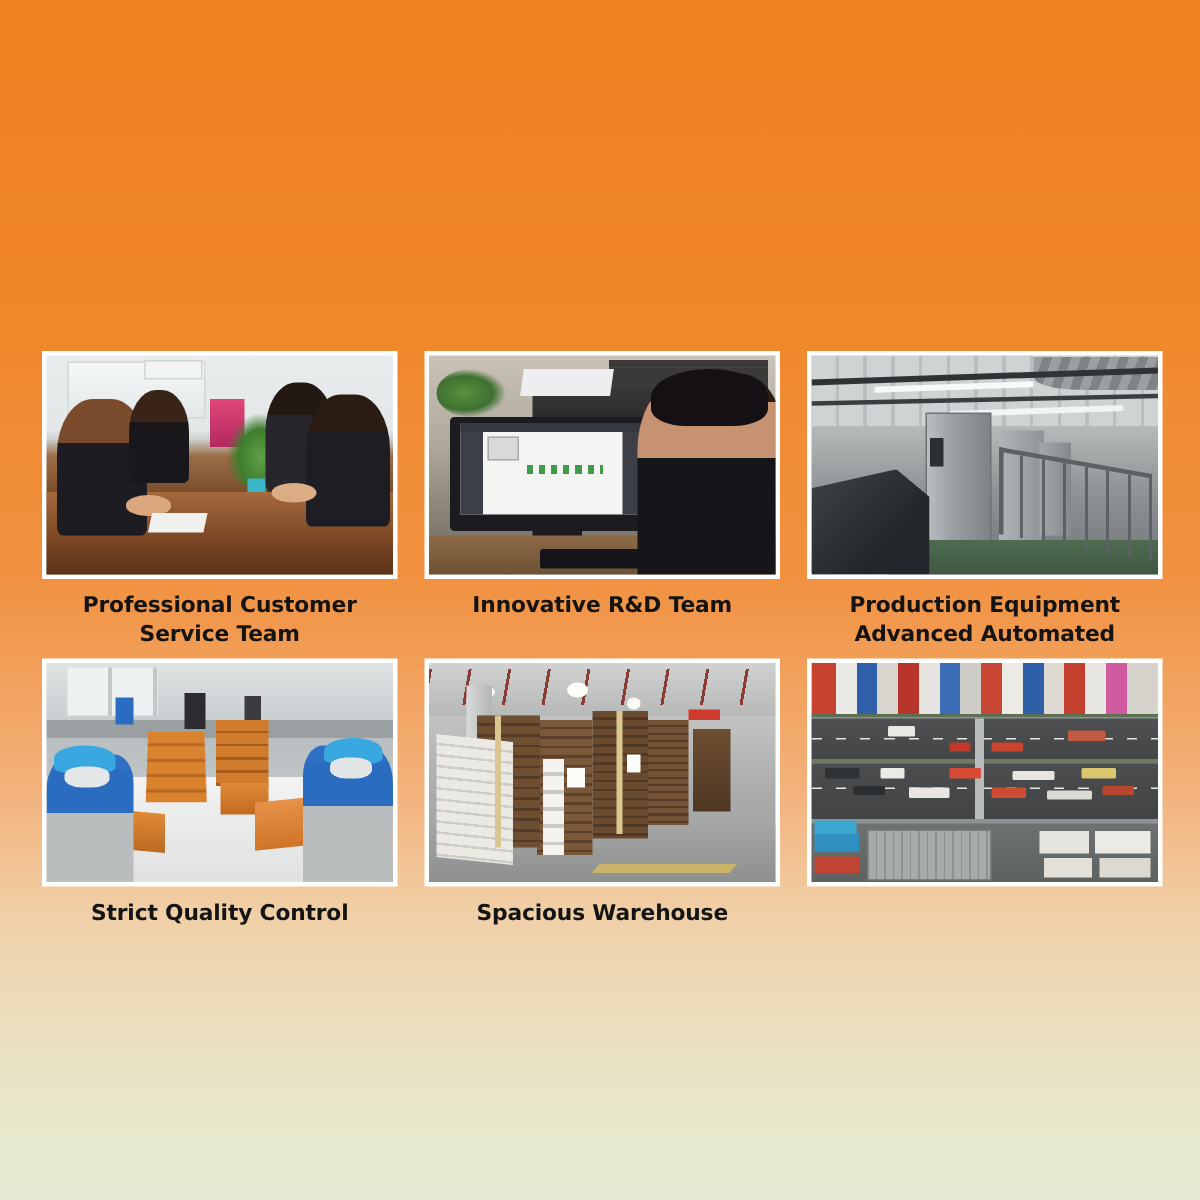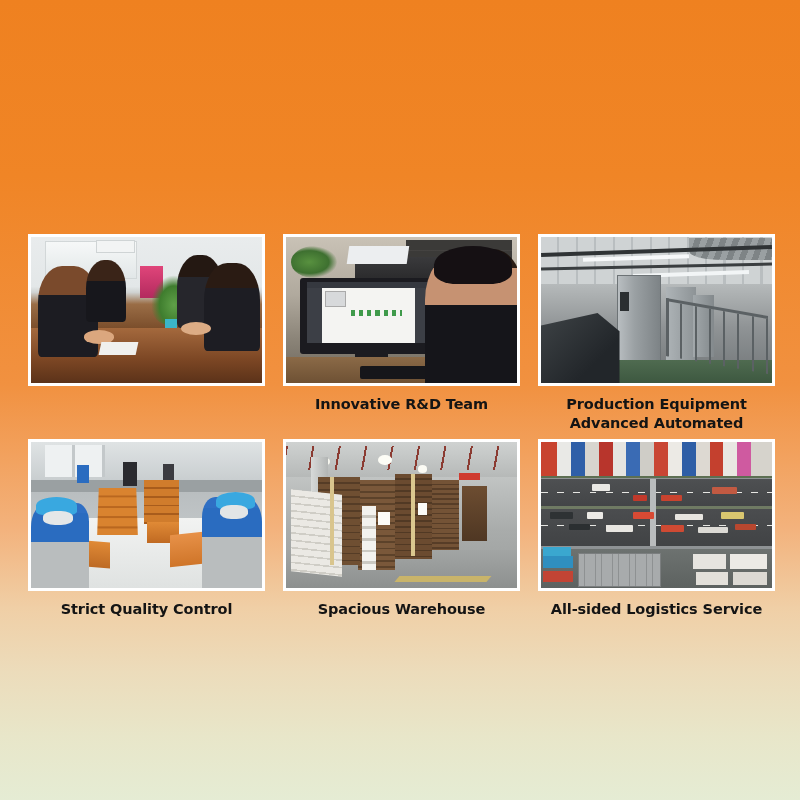--- a/index.html
+++ b/index.html
@@ -430,20 +430,24 @@
             <div class="vase"></div>
             <div class="table"></div>
           <div class="p1"></div>
             <div class="p2"></div>
             <div class="p3"></div>
             <div class="p4"></div>
           <div class="skin-a"></div>
             <div class="skin-b"></div>
             <div class="paper"></div>
         </div>
+      </div>
+      <div class="caption">
+        <div>Professional Customer</div>
+        <div>Service Team</div>
       </div>
     </div>
 
     <div class="tile">
       <div class="photo-frame">
         <div class="photo ph-rd">
           <div class="shelf"></div>
             <div class="printer"></div>
             <div class="printer-top"></div>
           <div class="leaf"></div>
@@ -581,19 +585,16 @@
           <div class="shed"></div>
           <div class="bl1"></div>
             <div class="bl2"></div>
             <div class="bl3"></div>
           <div class="wh1"></div>
             <div class="wh2"></div>
             <div class="wh3"></div>
             <div class="wh4"></div>
         </div>
       </div>
-      <div class="caption">
-        <div>All-sided Logistics Service</div>
-      </div>
     </div>
 
   </div>
 </div>
 
 </body></html>

